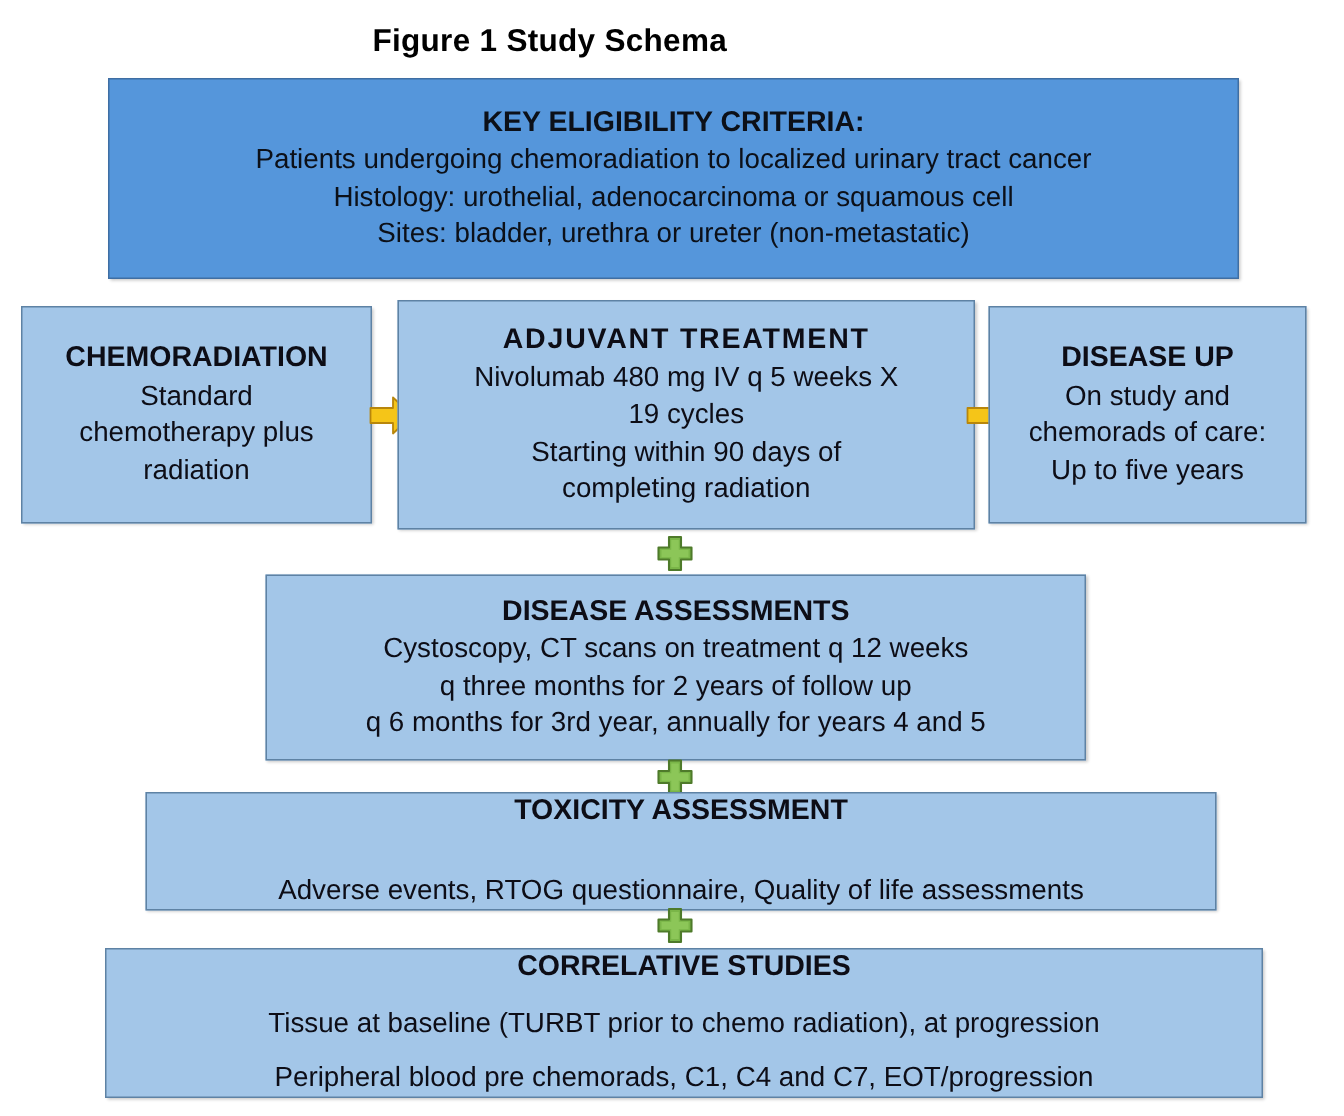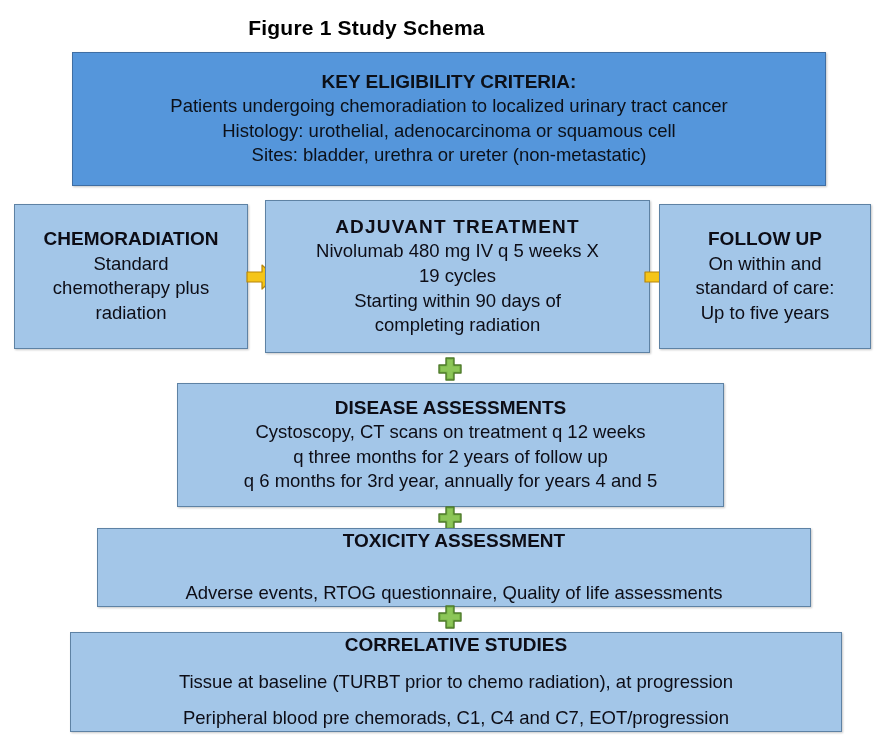--- a/index.html
+++ b/index.html
@@ -138,23 +138,23 @@
     <div class="ln">completing radiation</div>
   </div>
 
   <div class="arrow" id="arrow-adjuvant-to-followup">
     <svg width="30" height="30" viewBox="0 0 30 30">
       <polygon points="1,10 16,10 16,3 29,15 16,27 16,20 1,20" fill="#f5c518" stroke="#b8860b" stroke-width="1.2" stroke-linejoin="round"></polygon>
     </svg>
   </div>
 
   <div class="box light" id="box-followup">
-    <div class="hdr">FOLLOW UP</div>
-    <div class="ln">On within and</div>
-    <div class="ln">standard of care:</div>
+    <div class="hdr">DISEASE UP</div>
+    <div class="ln">On study and</div>
+    <div class="ln">chemorads of care:</div>
     <div class="ln">Up to five years</div>
   </div>
 
   <div class="plus" id="plus-adjuvant-disease">
     <svg width="26" height="26" viewBox="0 0 26 26">
       <polygon points="9,2 17,2 17,9 24,9 24,17 17,17 17,24 9,24 9,17 2,17 2,9 9,9" fill="#7ab648" stroke="#4e7a2a" stroke-width="1.4" stroke-linejoin="round"></polygon>
       <polygon points="10.5,4 15.5,4 15.5,10.5 22,10.5 22,15.5 15.5,15.5 15.5,22 10.5,22 10.5,15.5 4,15.5 4,10.5 10.5,10.5" fill="#8fc95c" opacity="0.85"></polygon>
     </svg>
   </div>
 

